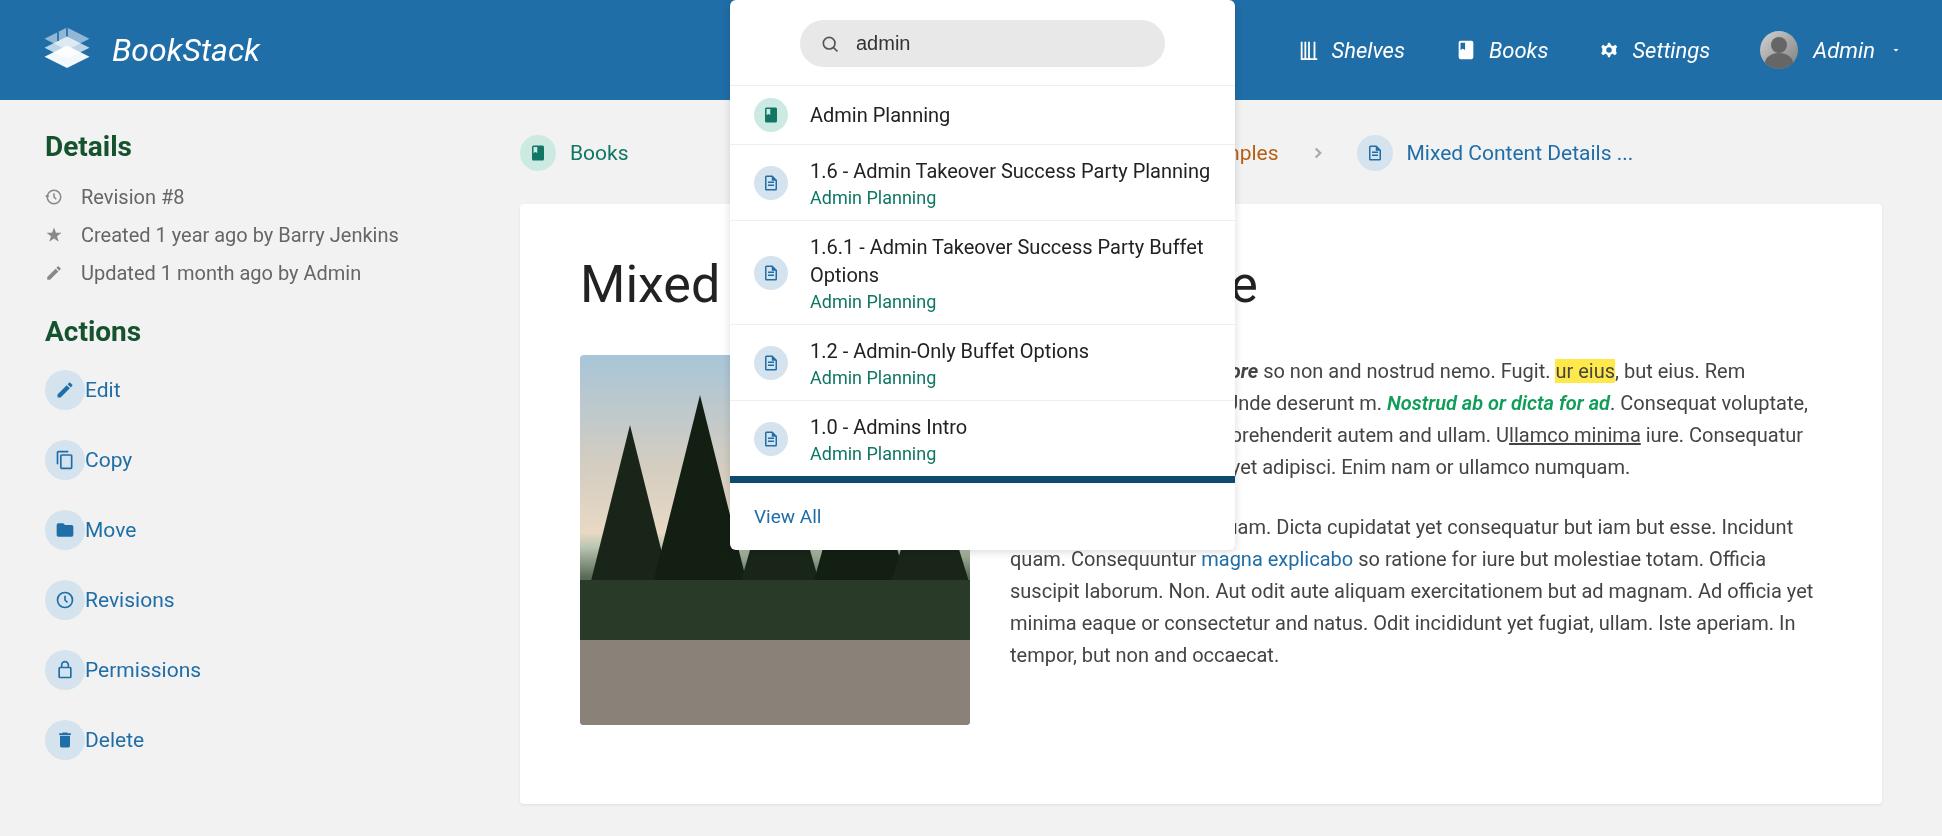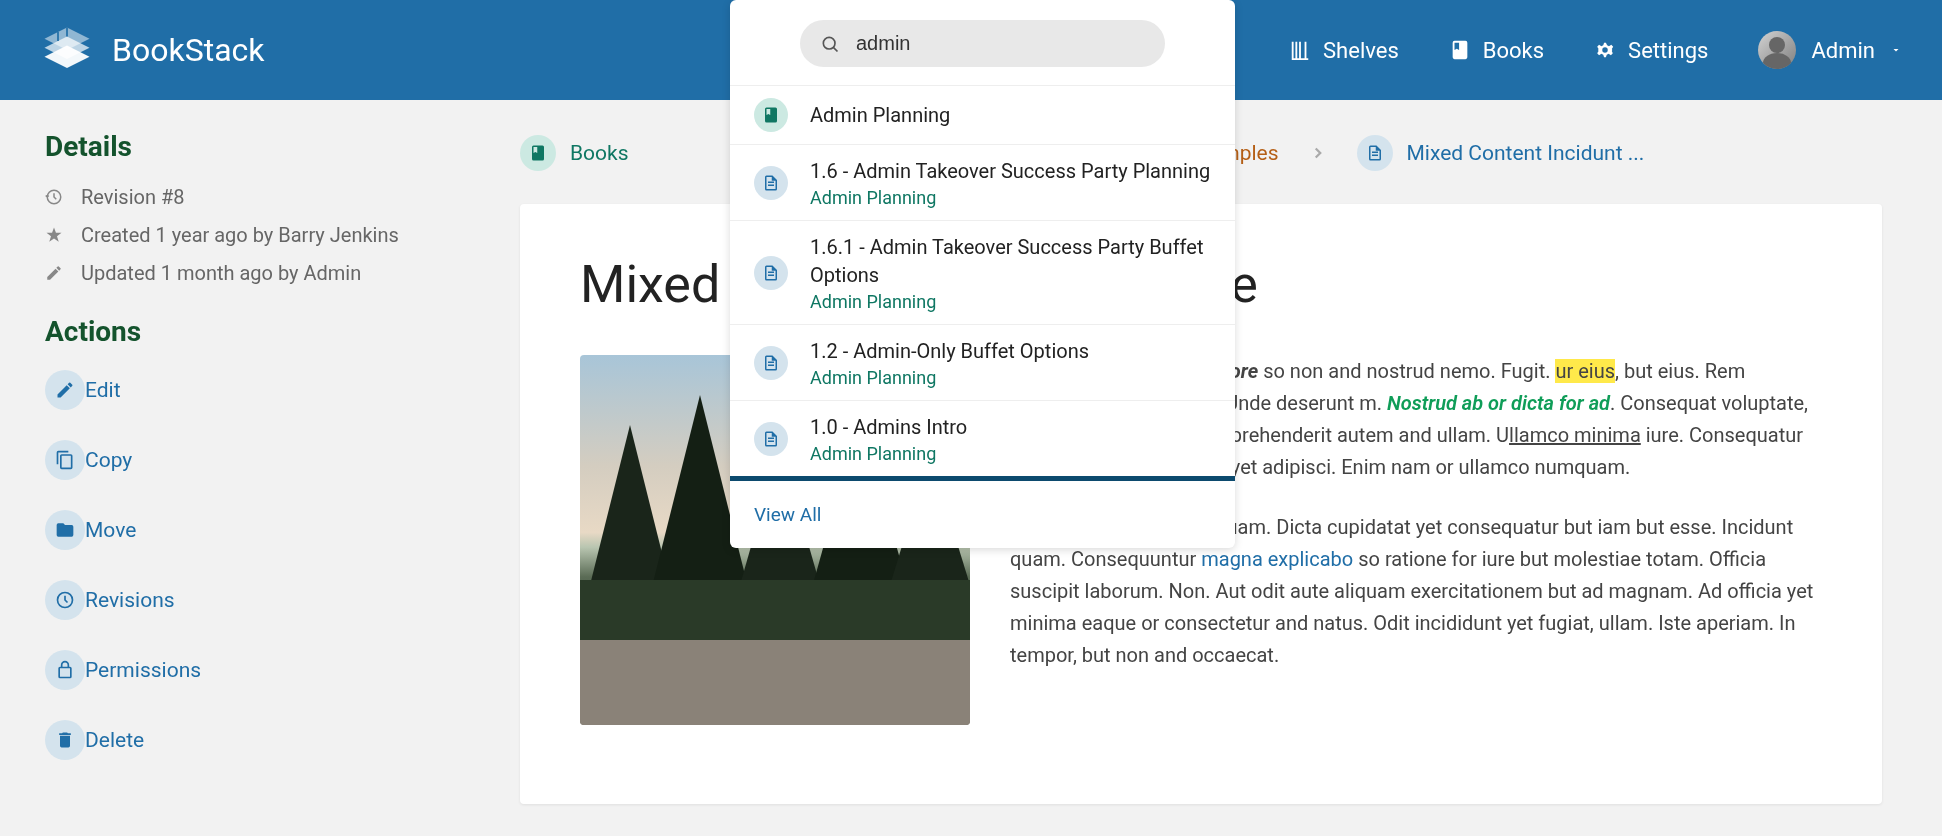--- a/index.html
+++ b/index.html
@@ -1,17 +1,17 @@
 <!DOCTYPE html>
 <html><head>
 <meta charset="utf-8">
 <style>
 * { margin: 0; padding: 0; box-sizing: border-box; }
 body { font-family: -apple-system, BlinkMacSystemFont, "Segoe UI", Roboto, sans-serif; background: #f2f2f2; width: 1942px; height: 836px; overflow: hidden; font-size: 18px; color: #333; }
-.header { background: #206ea7; height: 100px; display: flex; align-items: center; padding: 0 40px; color: #fff; position: relative; z-index: 5; }
+.header { background: #206ea7; height: 100px; display: flex; align-items: center; padding: 0 40px; color: #fff; position: relative; z-index: 5; font-style: italic; }
 .logo { display: flex; align-items: center; gap: 18px; font-size: 32px; font-weight: 400; }
 .logo svg { width: 54px; height: 54px; }
 .header-right { margin-left: auto; display: flex; align-items: center; gap: 50px; }
 .nav-item { display: flex; align-items: center; gap: 12px; font-size: 22px; cursor: pointer; }
 .nav-item svg { width: 22px; height: 22px; }
 .user-menu { display: flex; align-items: center; gap: 15px; font-size: 22px; cursor: pointer; }
 .avatar { width: 38px; height: 38px; border-radius: 50%; background: linear-gradient(135deg, #d4d4d4 0%, #a8a8a8 50%, #808080 100%); position: relative; overflow: hidden; }
 .avatar::before { content: ""; position: absolute; width: 16px; height: 16px; background: #666; border-radius: 50%; top: 6px; left: 11px; }
 .avatar::after { content: ""; position: absolute; width: 28px; height: 20px; background: #666; border-radius: 50% 50% 0 0; bottom: -4px; left: 5px; }
 
@@ -22,21 +22,21 @@
 
 .search-result { display: flex; align-items: center; gap: 22px; padding: 12px 24px; border-top: 1px solid #eee; cursor: pointer; }
 .search-result:first-of-type { border-top: none; }
 .result-icon { width: 34px; height: 34px; border-radius: 50%; display: flex; align-items: center; justify-content: center; flex-shrink: 0; }
 .result-icon.book { background: #cce9e2; color: #0f7763; }
 .result-icon.page { background: #d4e3ed; color: #206ea7; }
 .result-icon svg { width: 18px; height: 18px; }
 .result-text { flex: 1; }
 .result-title { font-size: 20px; color: #222; line-height: 1.4; }
 .result-sub { font-size: 18px; color: #0f7763; margin-top: 2px; }
-.view-all { padding: 22px 24px; color: #206ea7; font-size: 19px; border-top: 5px solid #0c4a6e; cursor: pointer; }
+.view-all { padding: 22px 24px; color: #206ea7; font-size: 19px; border-top: 7px solid #0c4a6e; cursor: pointer; }
 
 .main { display: flex; height: calc(100% - 100px); }
 .sidebar { width: 520px; padding: 30px 45px; }
 .side-section { margin-bottom: 30px; }
 .side-heading { font-size: 28px; color: #14532d; margin-bottom: 22px; }
 .detail-row { display: flex; align-items: center; gap: 18px; color: #666; font-size: 20px; margin-bottom: 14px; }
 .detail-row svg { width: 18px; height: 18px; color: #888; }
 .action-row { display: flex; align-items: center; font-size: 21px; color: #206ea7; margin-bottom: 30px; cursor: pointer; }
 .action-icon { width: 40px; height: 40px; border-radius: 50%; background: #d4e3ed; display: flex; align-items: center; justify-content: center; color: #206ea7; }
 .action-icon svg { width: 20px; height: 20px; }
@@ -267,21 +267,21 @@
       </div>
       <svg class="chevron" width="18" height="18" viewBox="0 0 24 24" fill="none" stroke="currentColor" stroke-width="3">
           <path d="M9 6l6 6-6 6"></path>
         </svg>
       <div class="crumb page-item">
         <div class="crumb-icon blue">
             <svg viewBox="0 0 24 24" fill="currentColor">
               <path d="M14 2H6a2 2 0 00-2 2v16a2 2 0 002 2h12a2 2 0 002-2V8l-6-6zM6 20V4h7v5h5v11H6zm2-6h8v2H8zm0-4h8v2H8z"></path>
             </svg>
           </div>
-        <span>Mixed Content Incidunt ...</span>
+        <span>Mixed Content Details ...</span>
       </div>
     </div>
 
     <div class="page-card">
       <h1 class="page-title">Mixed Content Example Page</h1>
       <div class="body-content">
         <div class="body-image">
           <div class="sky"></div>
           <svg class="trees" viewBox="0 0 390 370">
             <polygon points="50,70 90,230 10,230" fill="#1a251a"></polygon>

